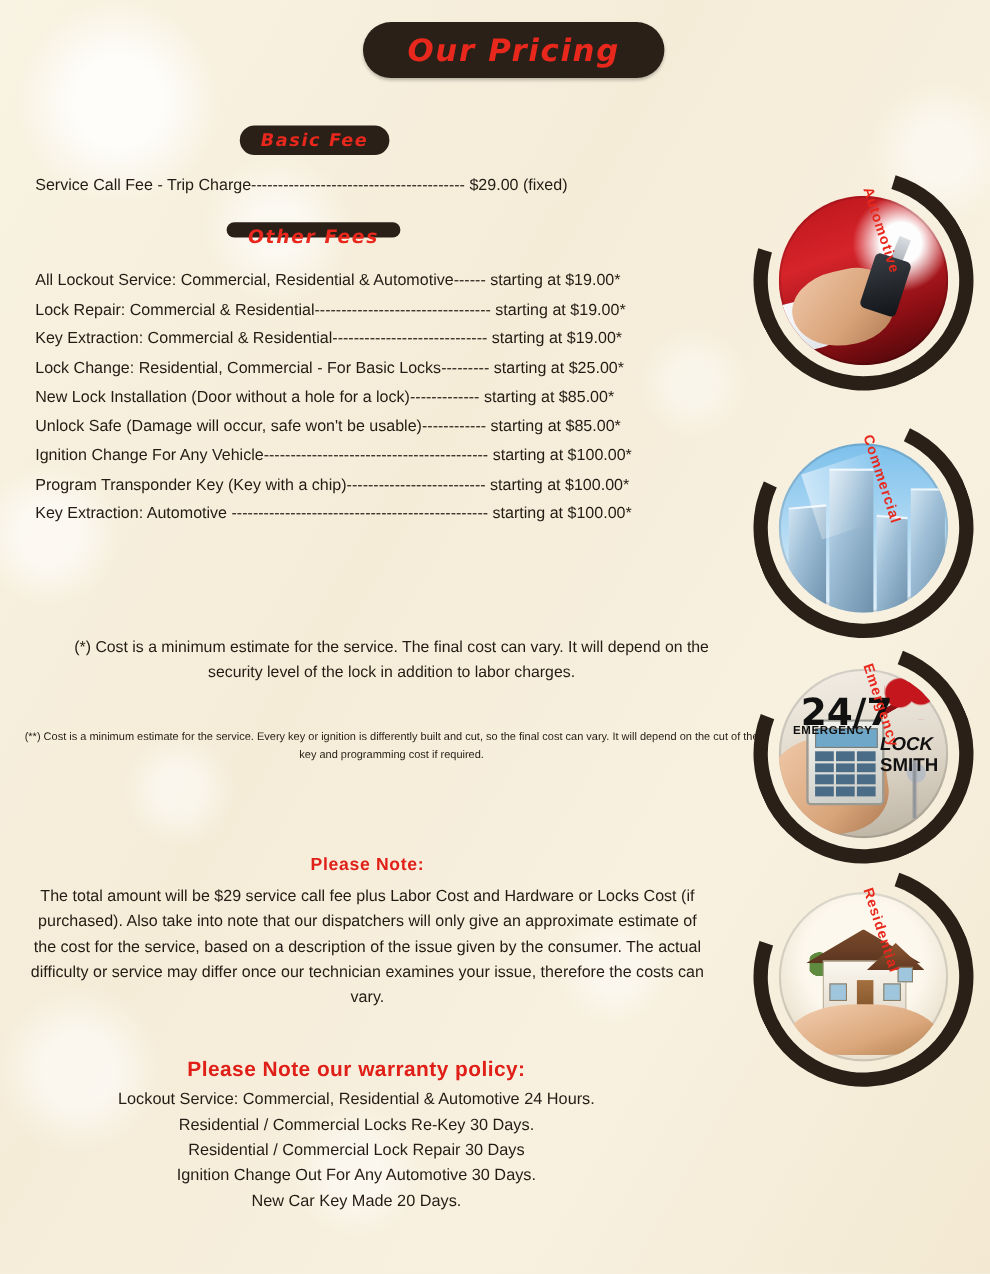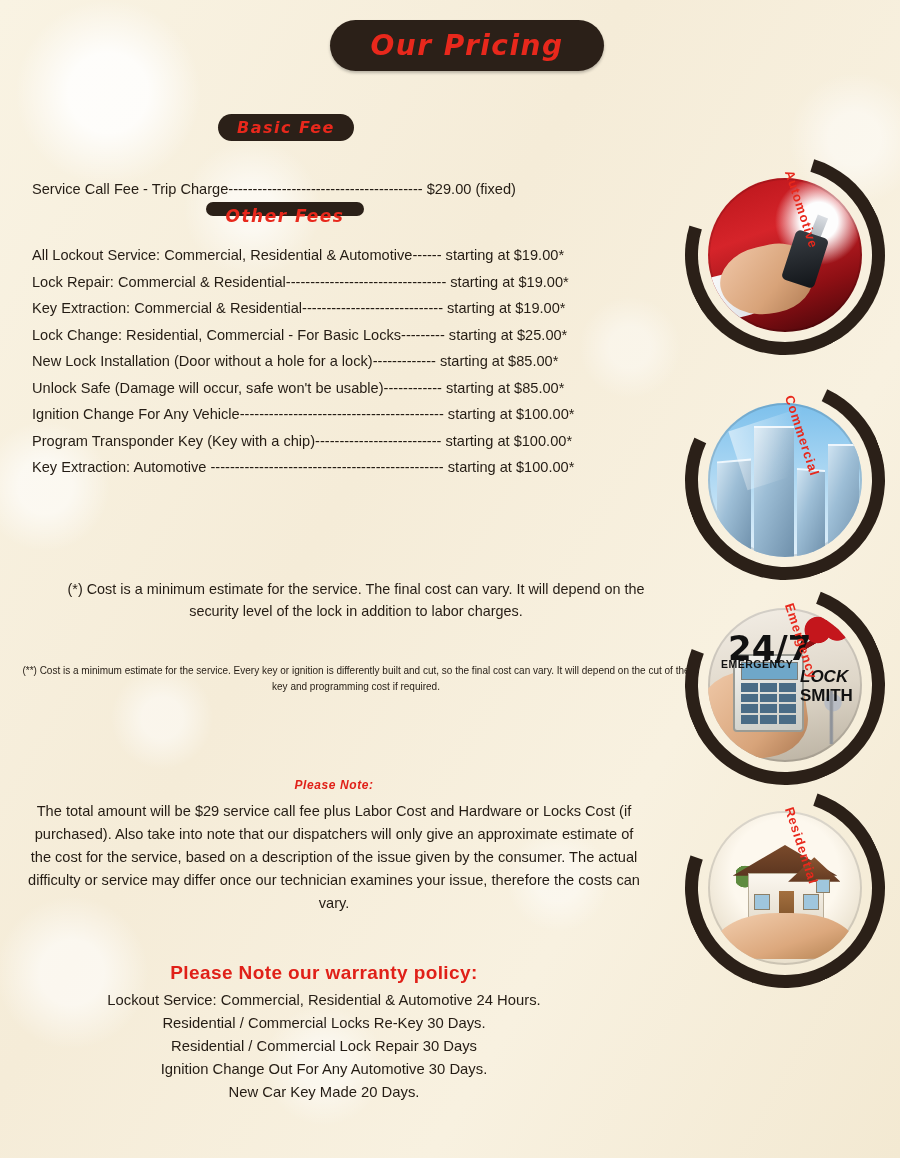--- a/index.html
+++ b/index.html
@@ -77,21 +77,21 @@
 
   
   .fee-line {
     position: absolute;
     left: 32px;
     width: 645px;
     font-size: 14.6px;
     color: #241c14;
     white-space: nowrap;
   }
-  #basic-fee-line { top: 161px; margin-top: 20px; }
+  #basic-fee-line { top: 161px; }
 
   .other-list {
     position: absolute;
     left: 32px;
     top: 247px;
     width: 648px;
   }
   .other-list .fee-line {
     position: relative;
     left: 0;
@@ -122,25 +122,24 @@
 
   #please-note-block {
     position: absolute;
     left: 24px;
     top: 778px;
     width: 620px;
     text-align: center;
   }
   #please-note-title {
     color: #e02018;
-    font-size: 12px;
+    font-size: 16px;
     font-weight: bold;
     letter-spacing: 0.6px;
     margin-bottom: 8px;
-    font-style: italic;
   }
   #please-note-body {
     color: #241c14;
     font-size: 14.6px;
     line-height: 1.58;
   }
 
   #warranty-block {
     position: absolute;
     left: 24px;

